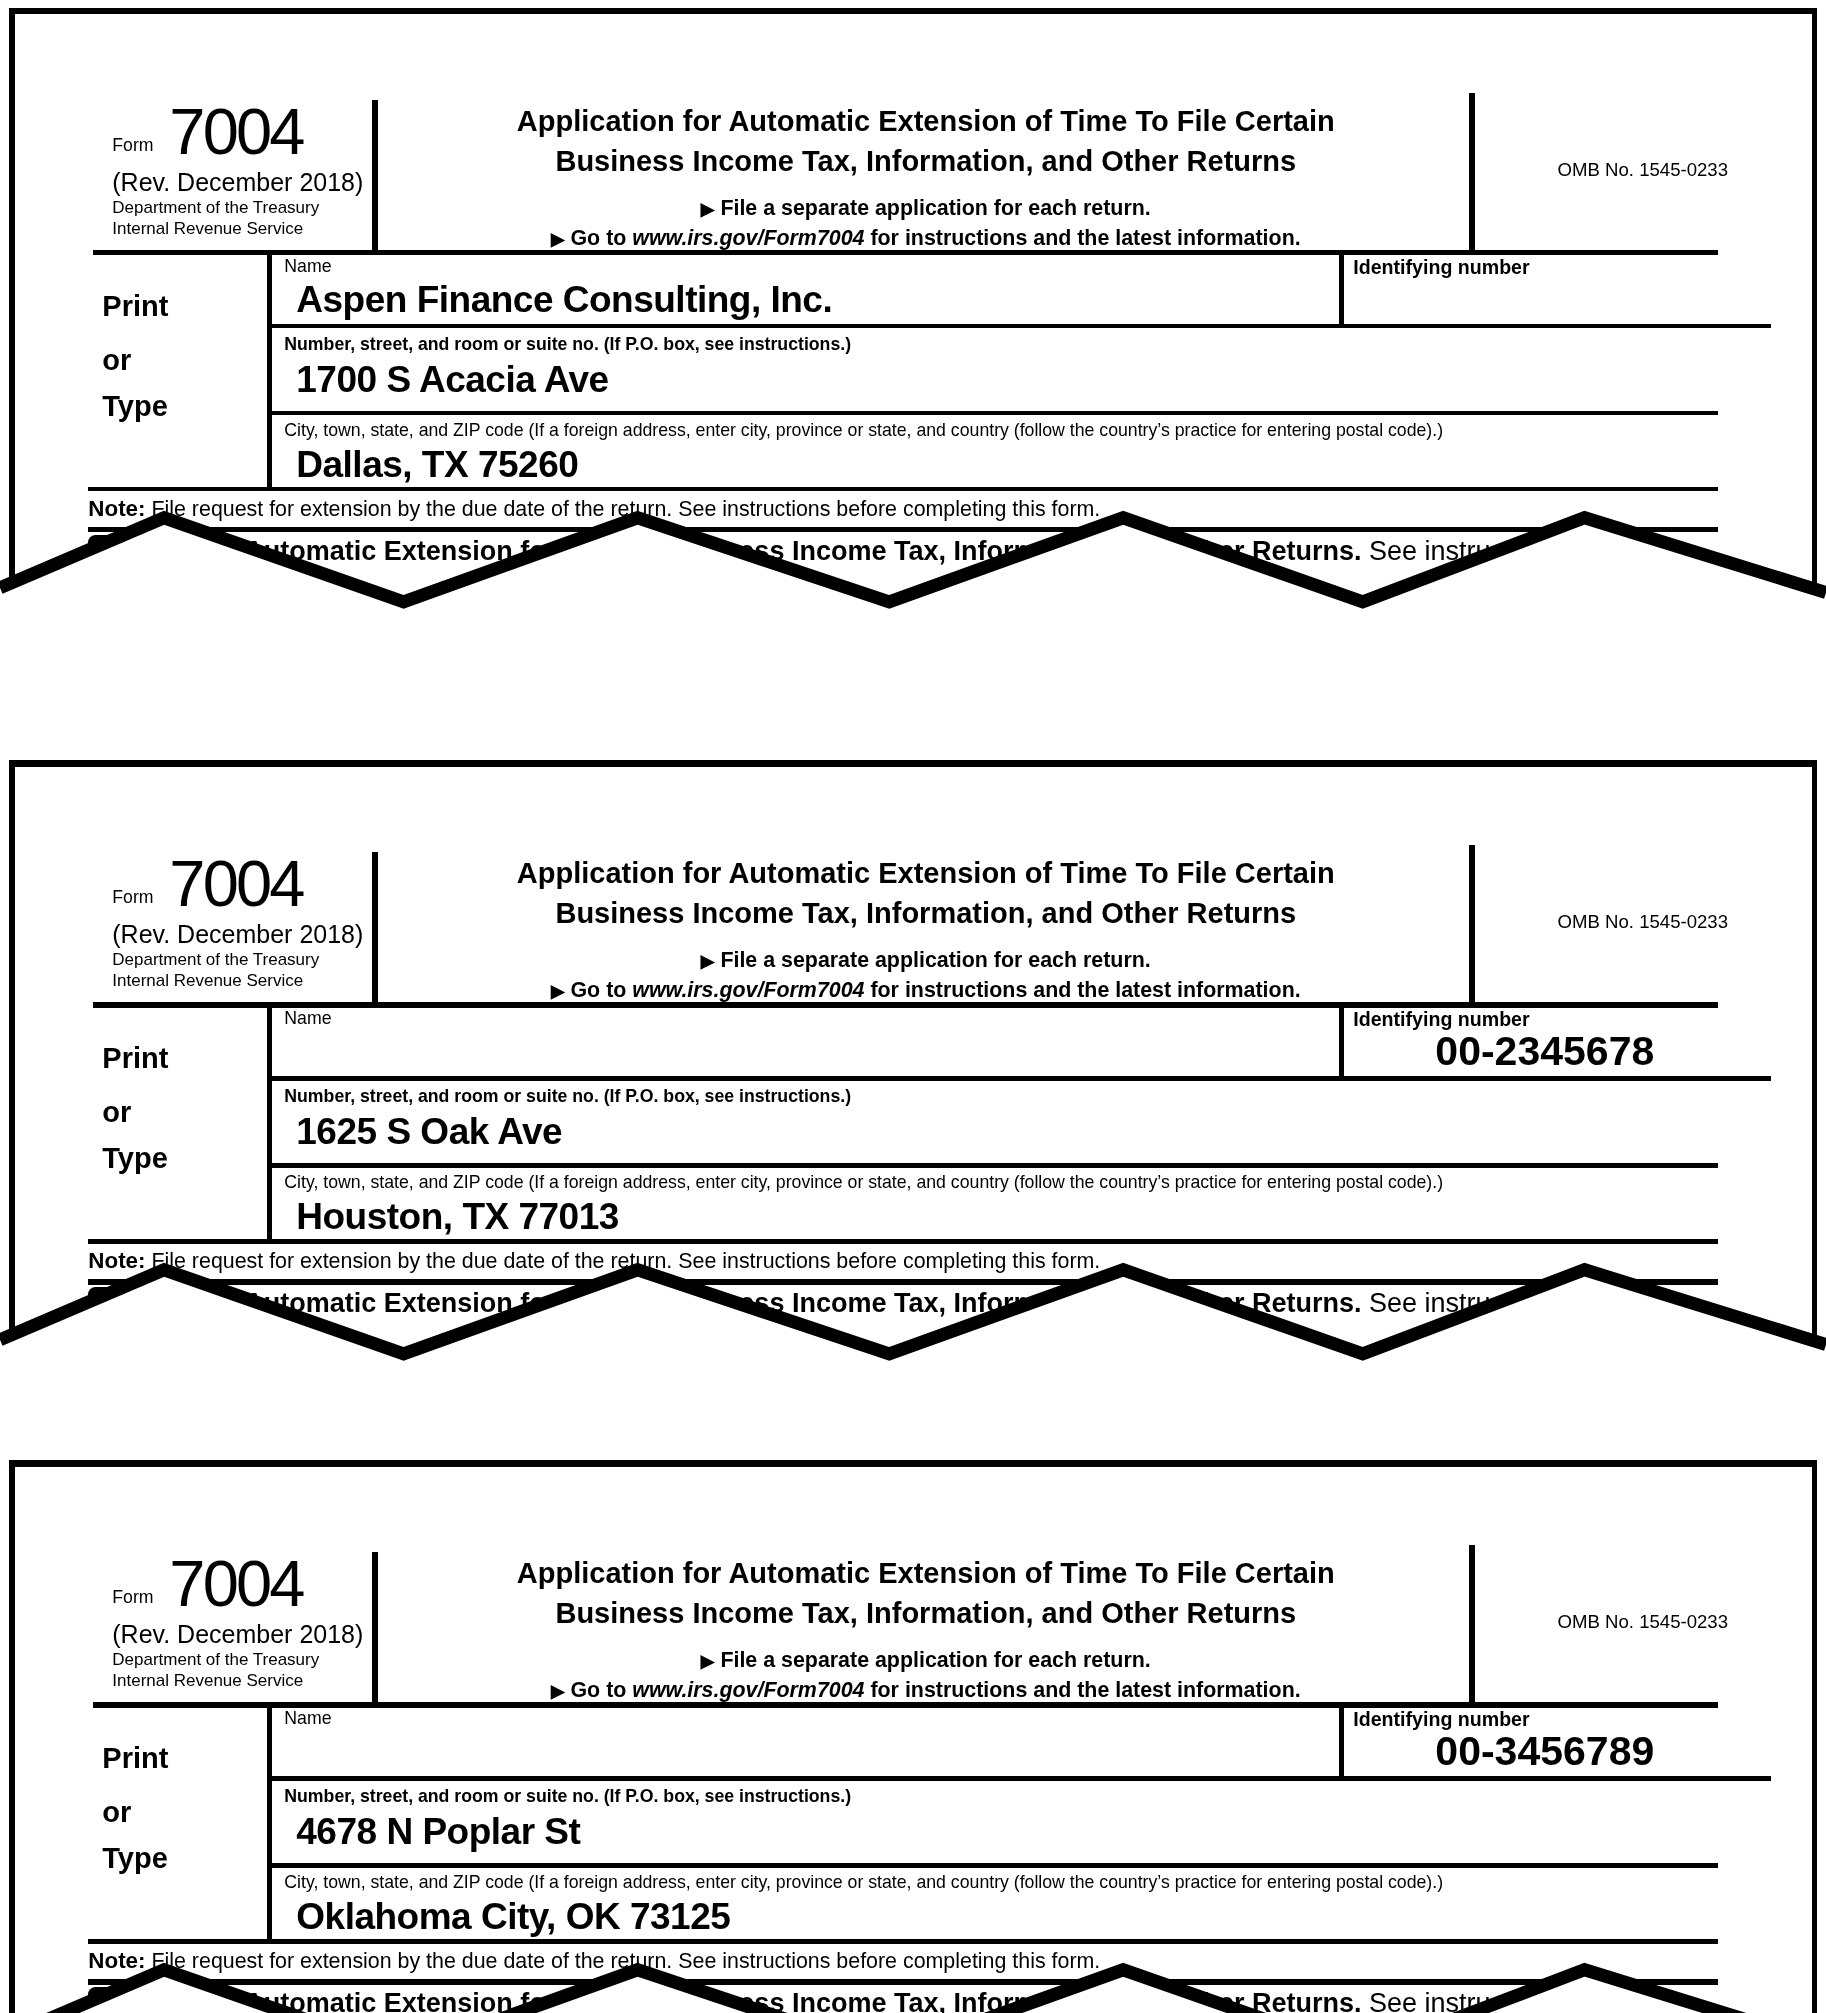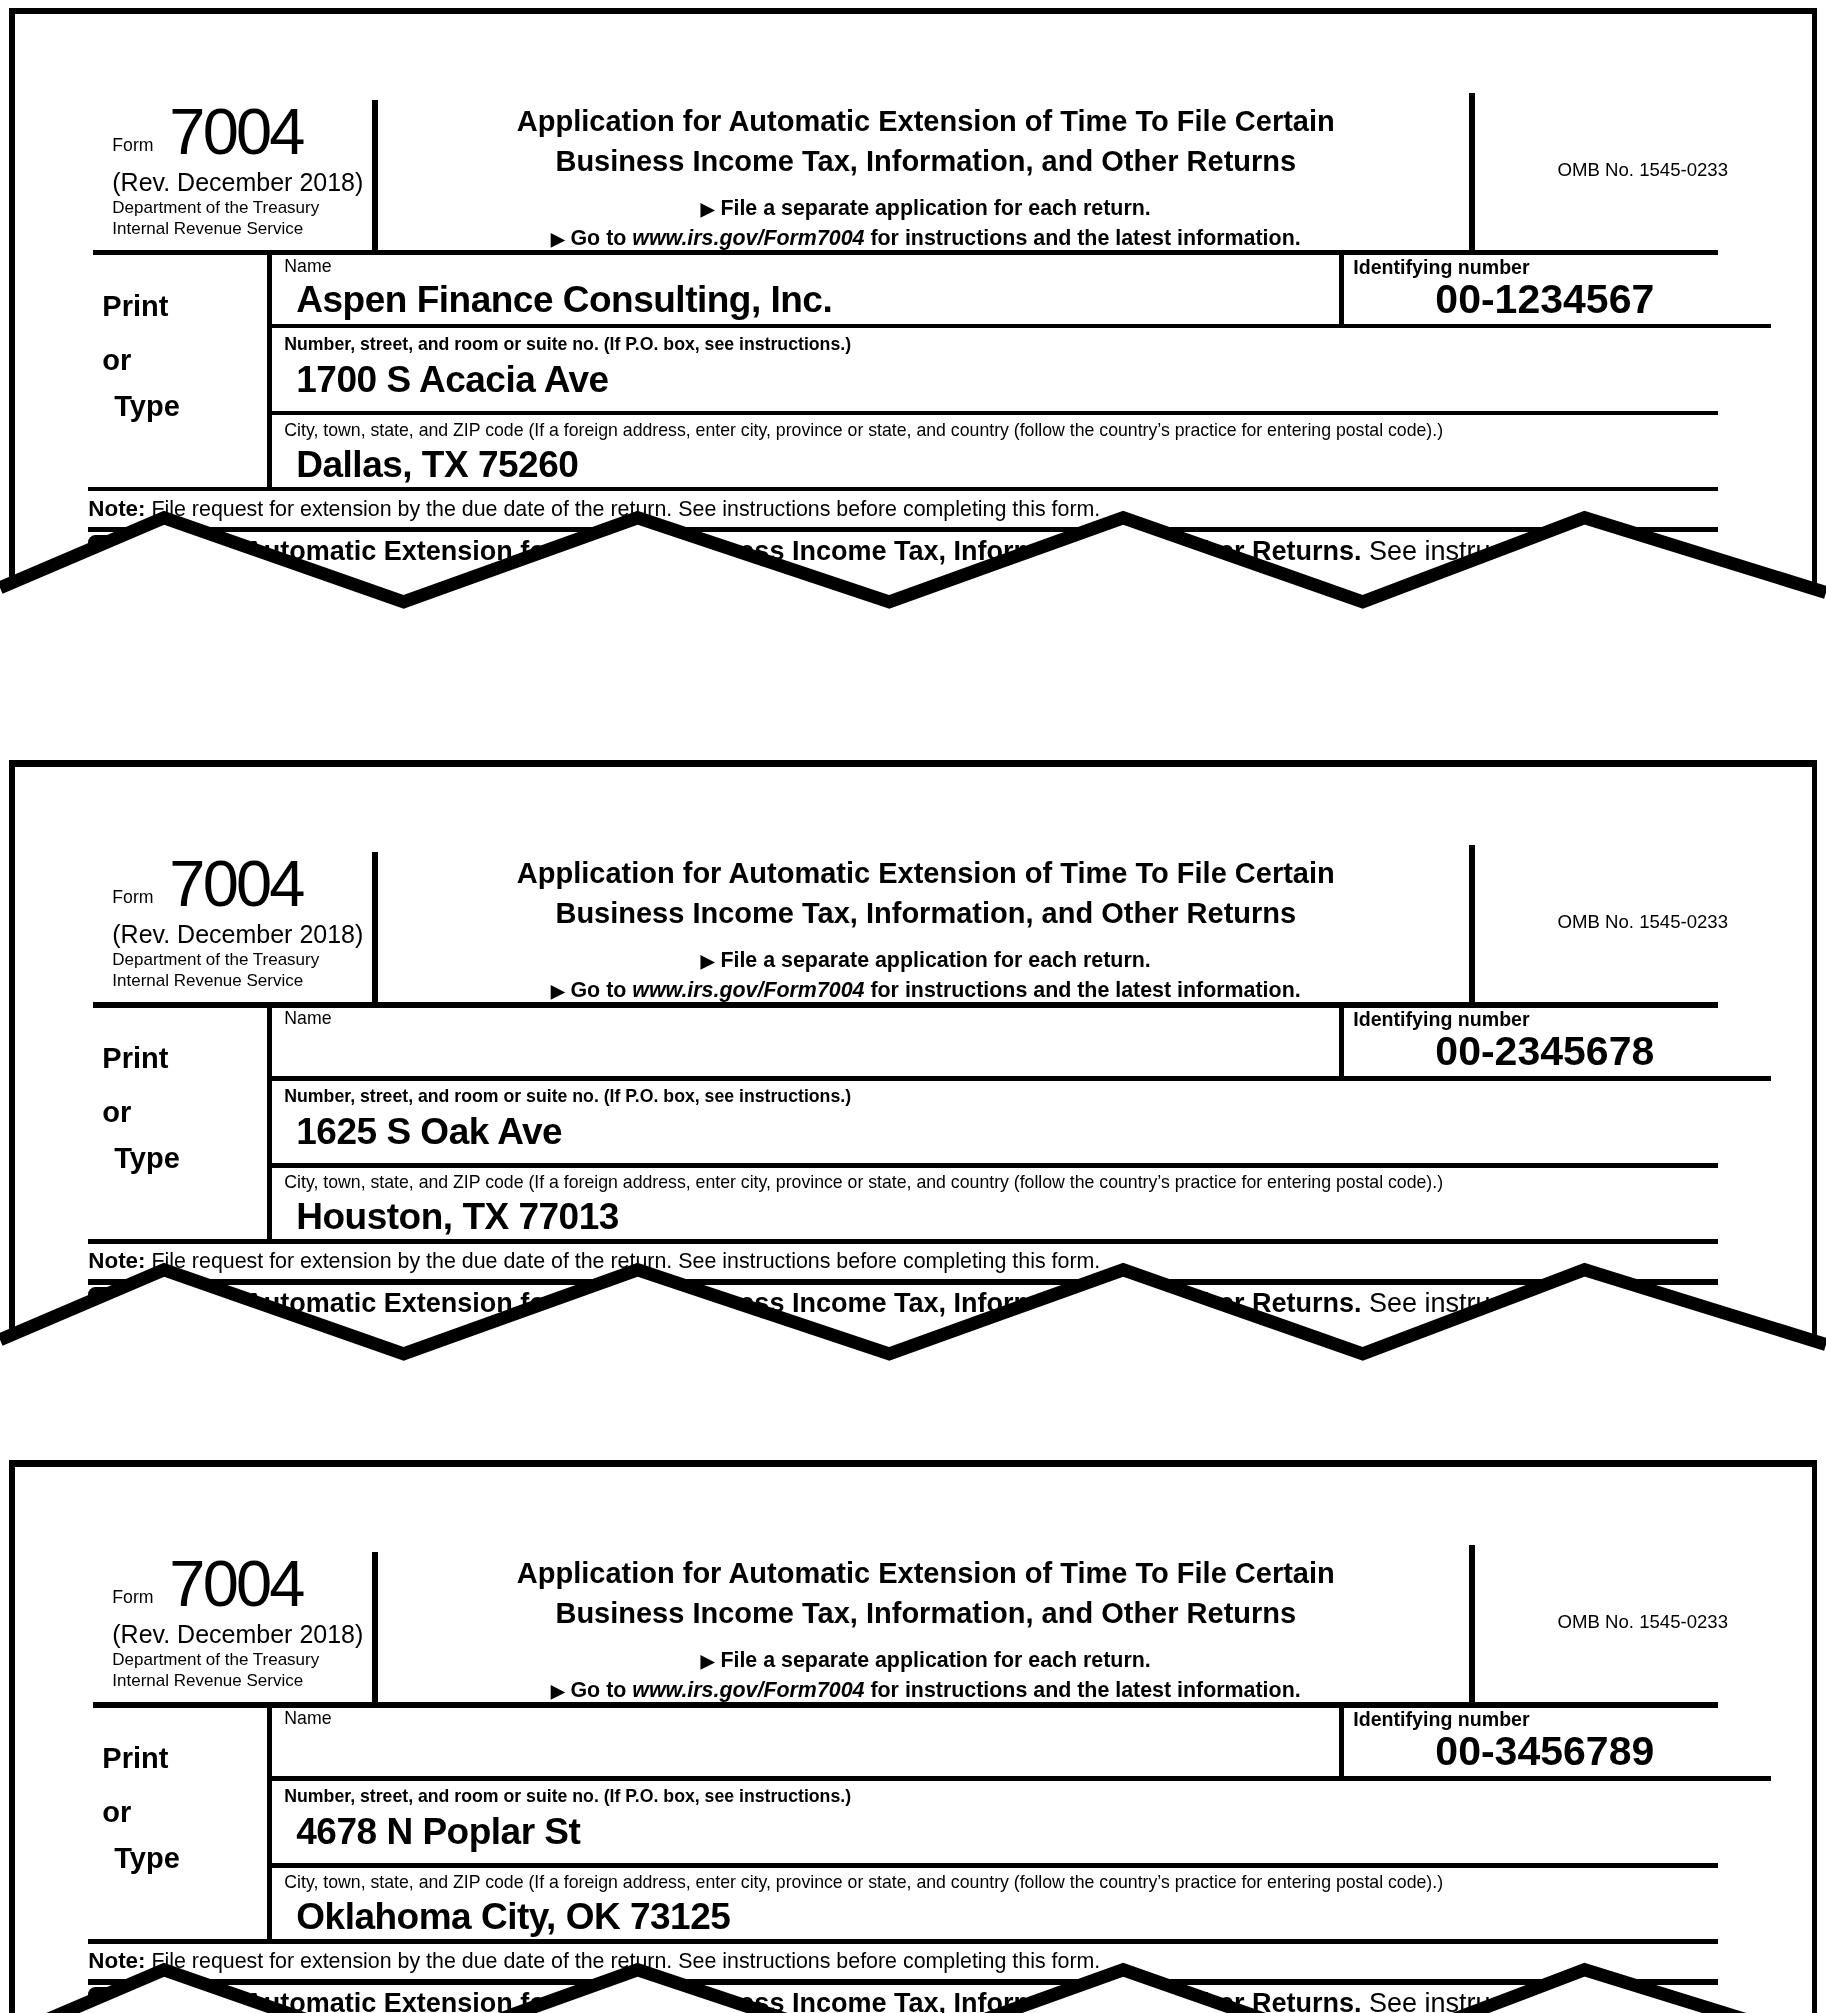--- a/index.html
+++ b/index.html
@@ -48,21 +48,21 @@
   .street-label{left:275px;top:326px;font-weight:bold;}
   .street-value{left:287px;top:351px;}
   .rule-street{left:258px;top:403px;width:1451px;height:4.7px;background:#000;}
   .city-label{left:275px;top:412px;}
   .city-value{left:287px;top:436px;}
   .rule-city{left:79px;top:479px;width:1630px;height:4.7px;background:#000;}
 
   .pot{font-size:29px;font-weight:bold;}
   .pot1{left:93px;top:282px;}
   .pot2{left:93px;top:336px;}
-  .pot3{left:105px;top:382px;}
+  .pot3{left:93px;top:382px;}
 
   .note-line{left:79px;top:488px;font-size:21.4px;white-space:nowrap;}
   .note-word{font-weight:bold;font-size:22.4px;}
   .rule-part{left:79px;top:519px;width:1630px;height:5.6px;background:#000;}
   .part-box{left:79px;top:527px;width:132px;height:32px;background:#000;border-radius:7.5px;
             color:#fff;font-size:23px;font-weight:bold;text-align:center;line-height:32px;}
   .part-title{left:235px;top:528px;font-size:27px;white-space:nowrap;}
   .part-title b{font-weight:bold;}
 
   .tear{left:-9.3px;top:492px;width:1826px;height:142px;}
@@ -96,21 +96,20 @@
     <div class="abs pot pot1">Print</div>
     <div class="abs pot pot2">or</div>
     <div class="abs pot pot3">Type</div>
 
     <div class="abs box-left-v"></div>
     <div class="abs id-div"></div>
 
     <div class="abs fld-label name-label">Name</div>
     <div class="abs fld-value name-value">Aspen Finance Consulting, Inc.</div>
     <div class="abs id-label">Identifying number</div>
-    <div class="abs id-value">00-1234567</div>
     <div class="abs rule-name"></div>
 
     <div class="abs fld-label street-label">Number, street, and room or suite no. (If P.O. box, see instructions.)</div>
     <div class="abs fld-value street-value">1700 S Acacia Ave</div>
     <div class="abs rule-street"></div>
 
     <div class="abs fld-label city-label">City, town, state, and ZIP code (If a foreign address, enter city, province or state, and country (follow the country’s practice for entering postal code).)</div>
     <div class="abs fld-value city-value">Dallas, TX 75260</div>
     <div class="abs rule-city"></div>
 

